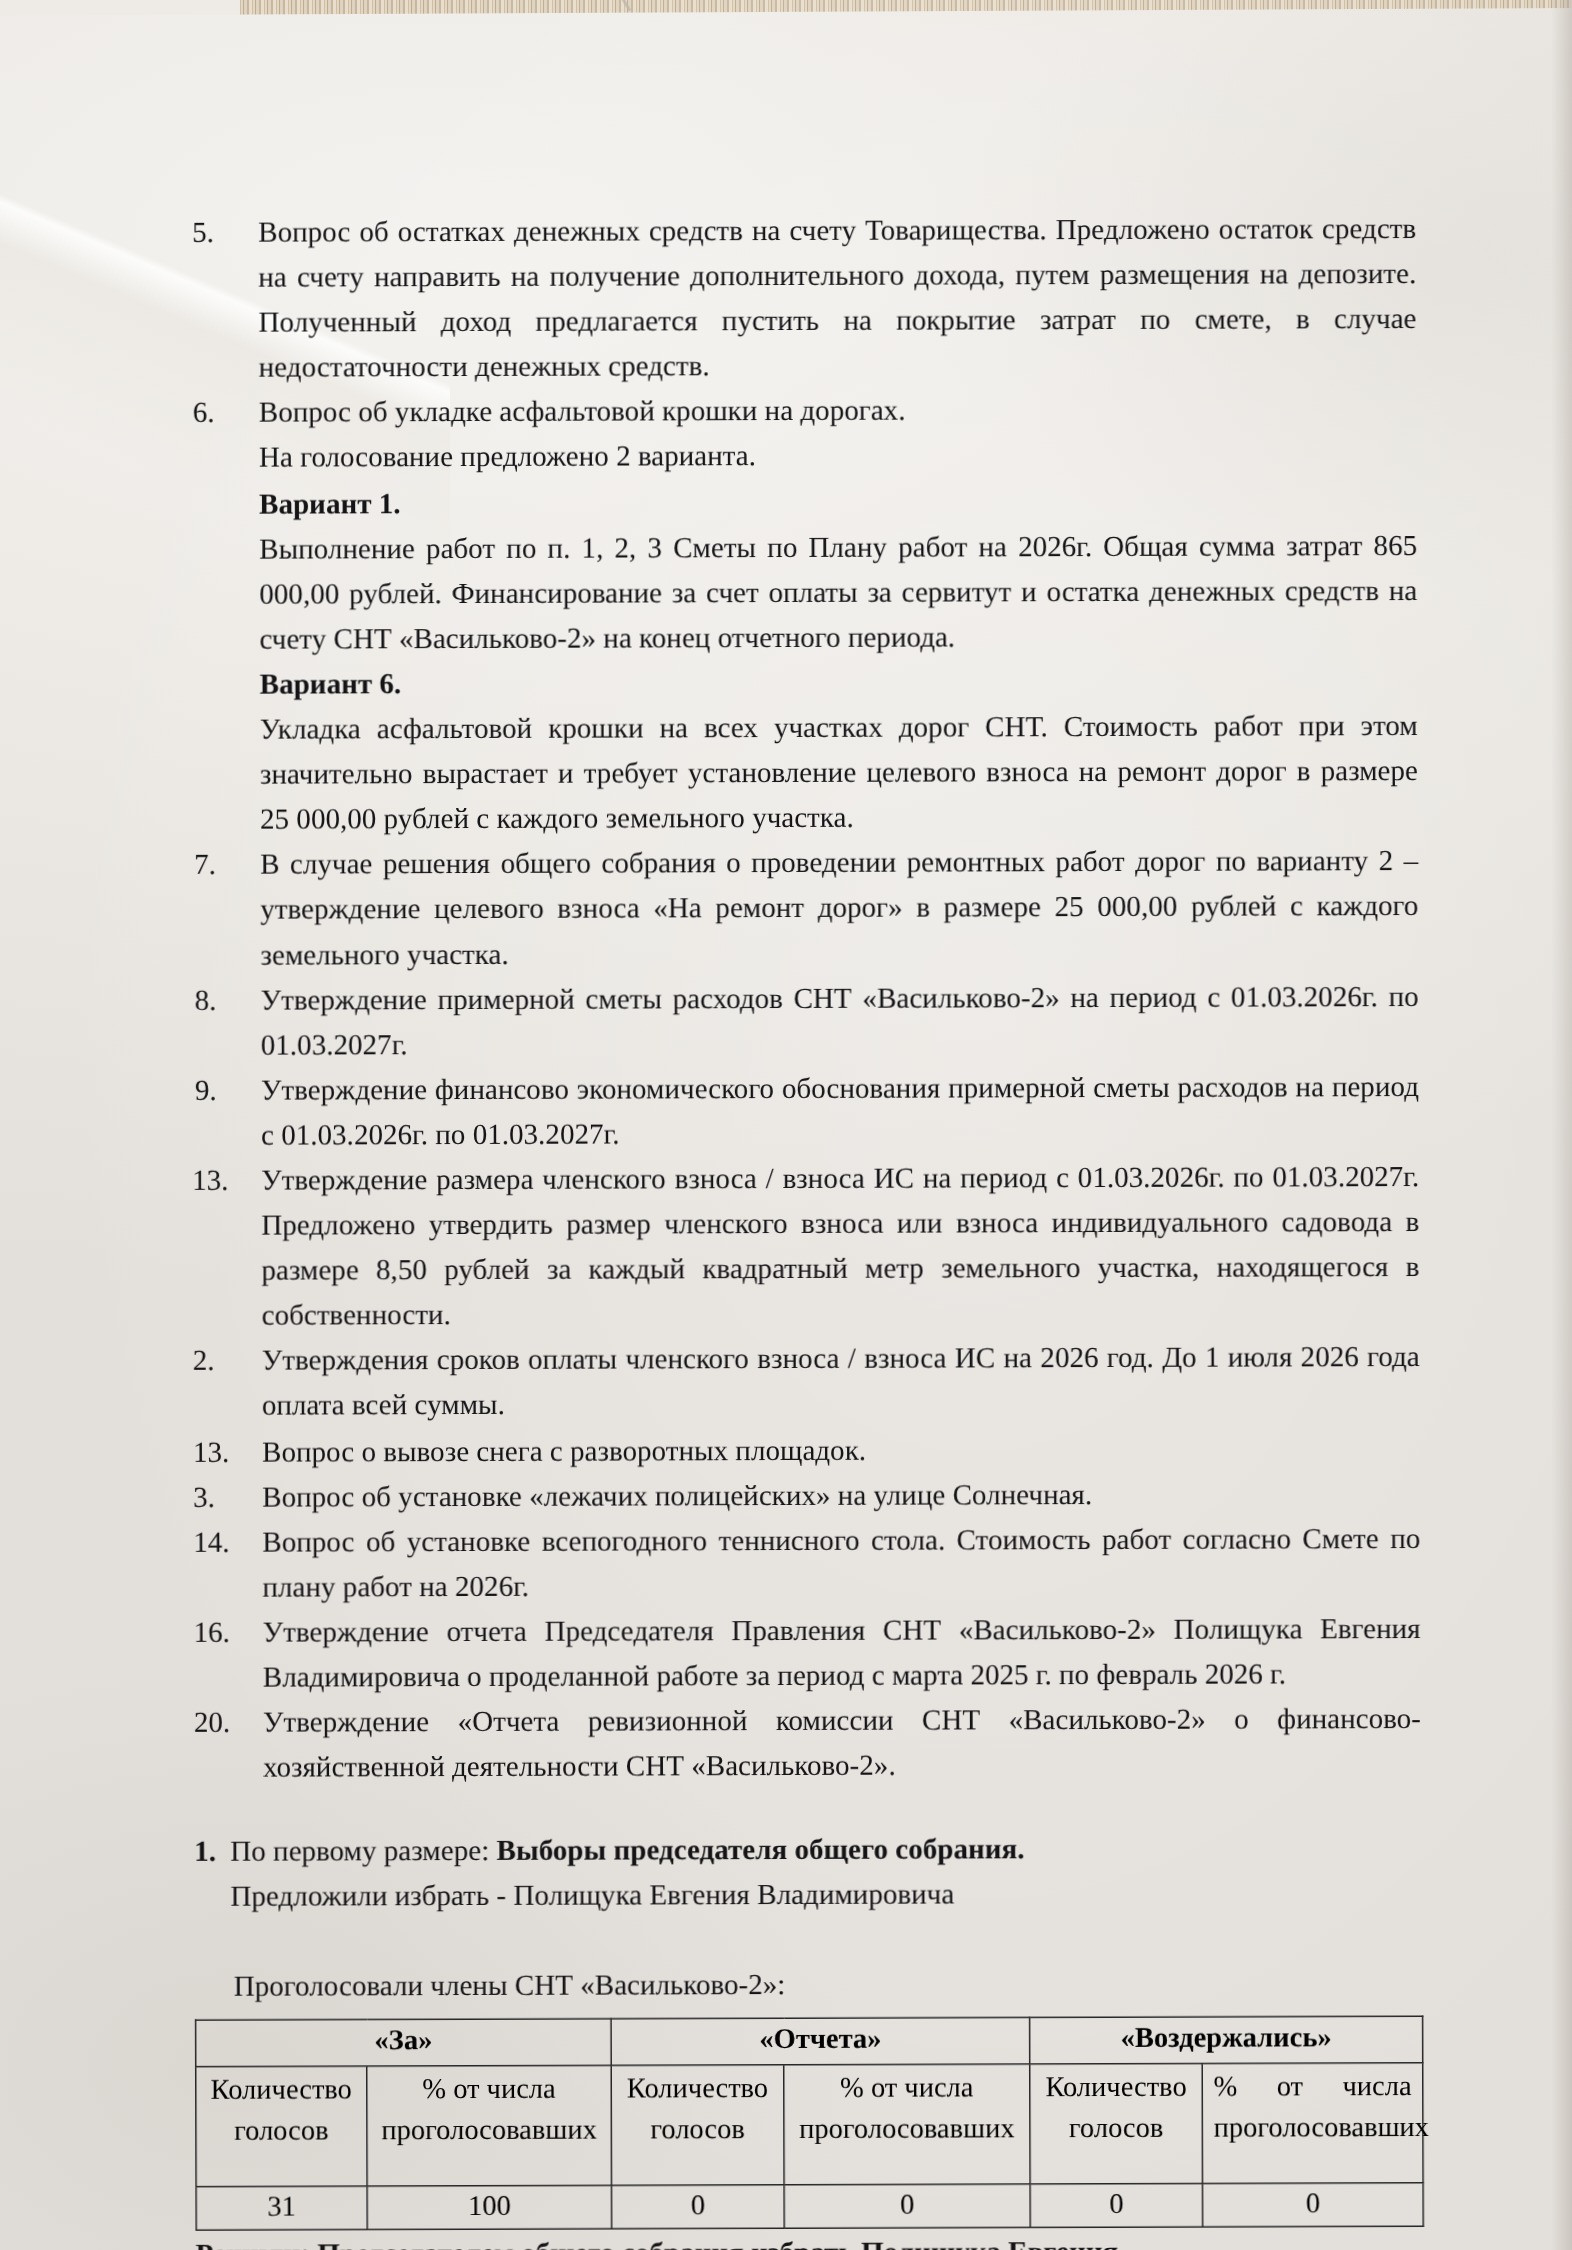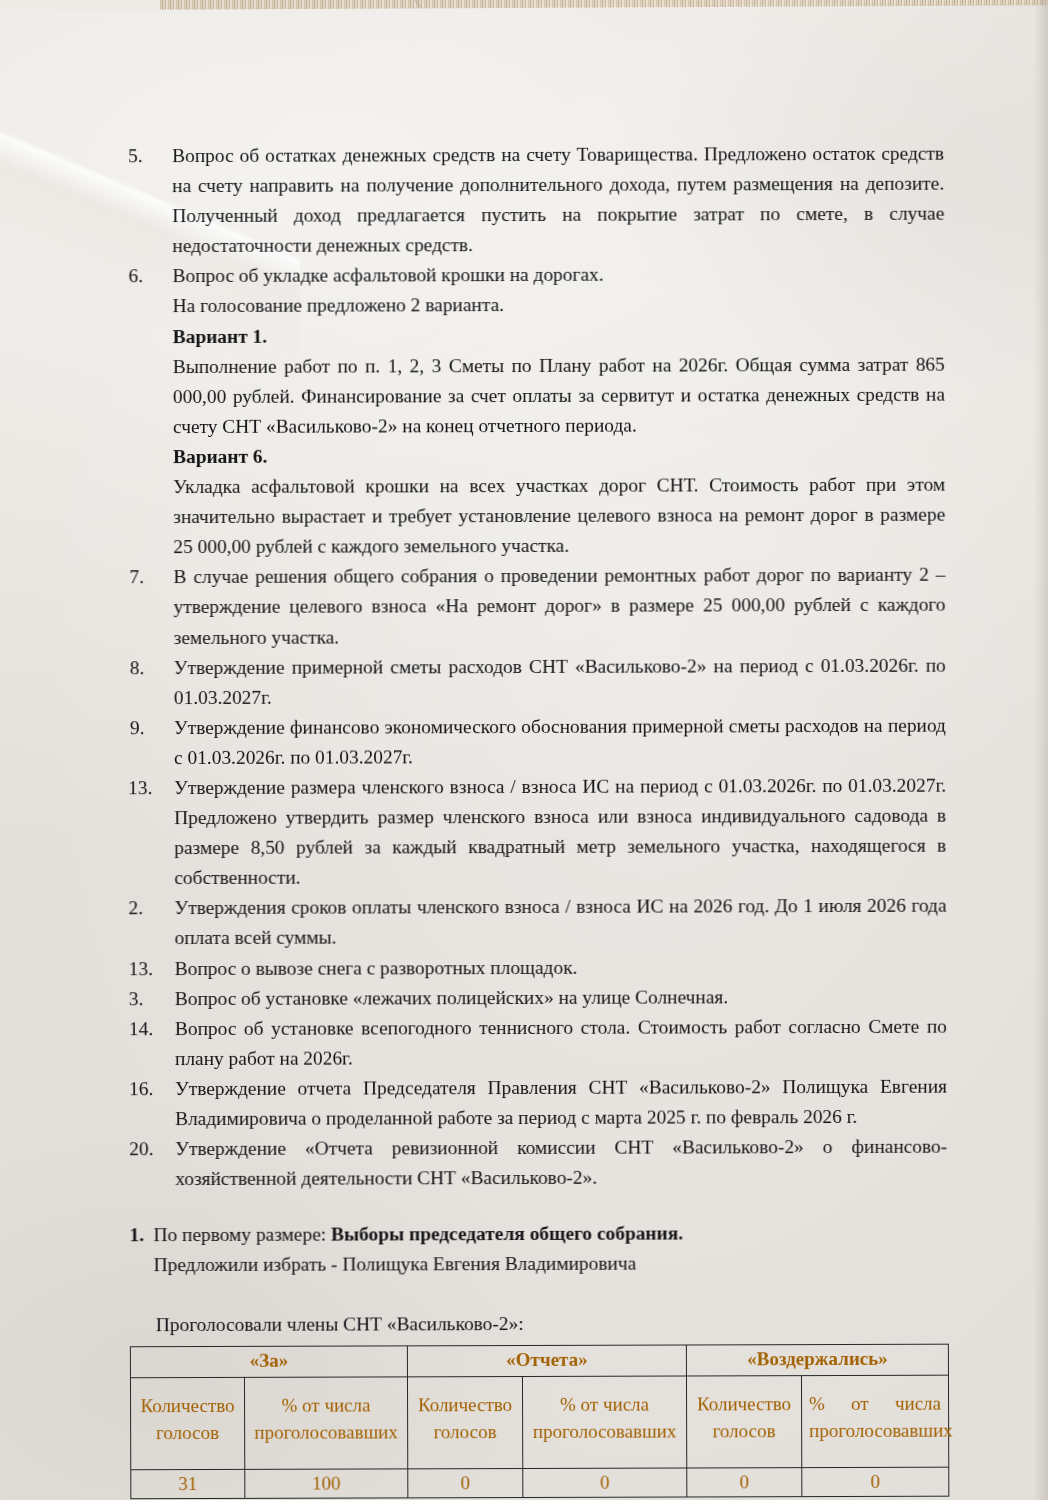--- a/index.html
+++ b/index.html
@@ -173,32 +173,32 @@
     font-size: 19px;
     line-height: 27px;
   }
   table.votes th,
   table.votes td {
     border: 1.6px solid #2a2a2c;
     padding: 1px 5px;
     text-align: center;
     vertical-align: top;
     font-weight: 400;
-    color: #a16207;
+    color: #000000;
     margin-left: 20px;
   }
   table.votes tr.grouprow th {
     font-weight: 700;
     padding: 1px 4px 3px;
     line-height: 26px;
   }
   table.votes tr.labelrow td {
     height: 76px;
     vertical-align: top;
-    padding-top: 14px;
+    padding-top: 2px;
   }
   table.votes tr.labelrow td.justified {
     text-align: justify;
     text-align-last: justify;
     padding-left: 7px;
     padding-right: 7px;
   }
   table.votes tr.valuerow td {
     height: 27px;
     vertical-align: middle;

